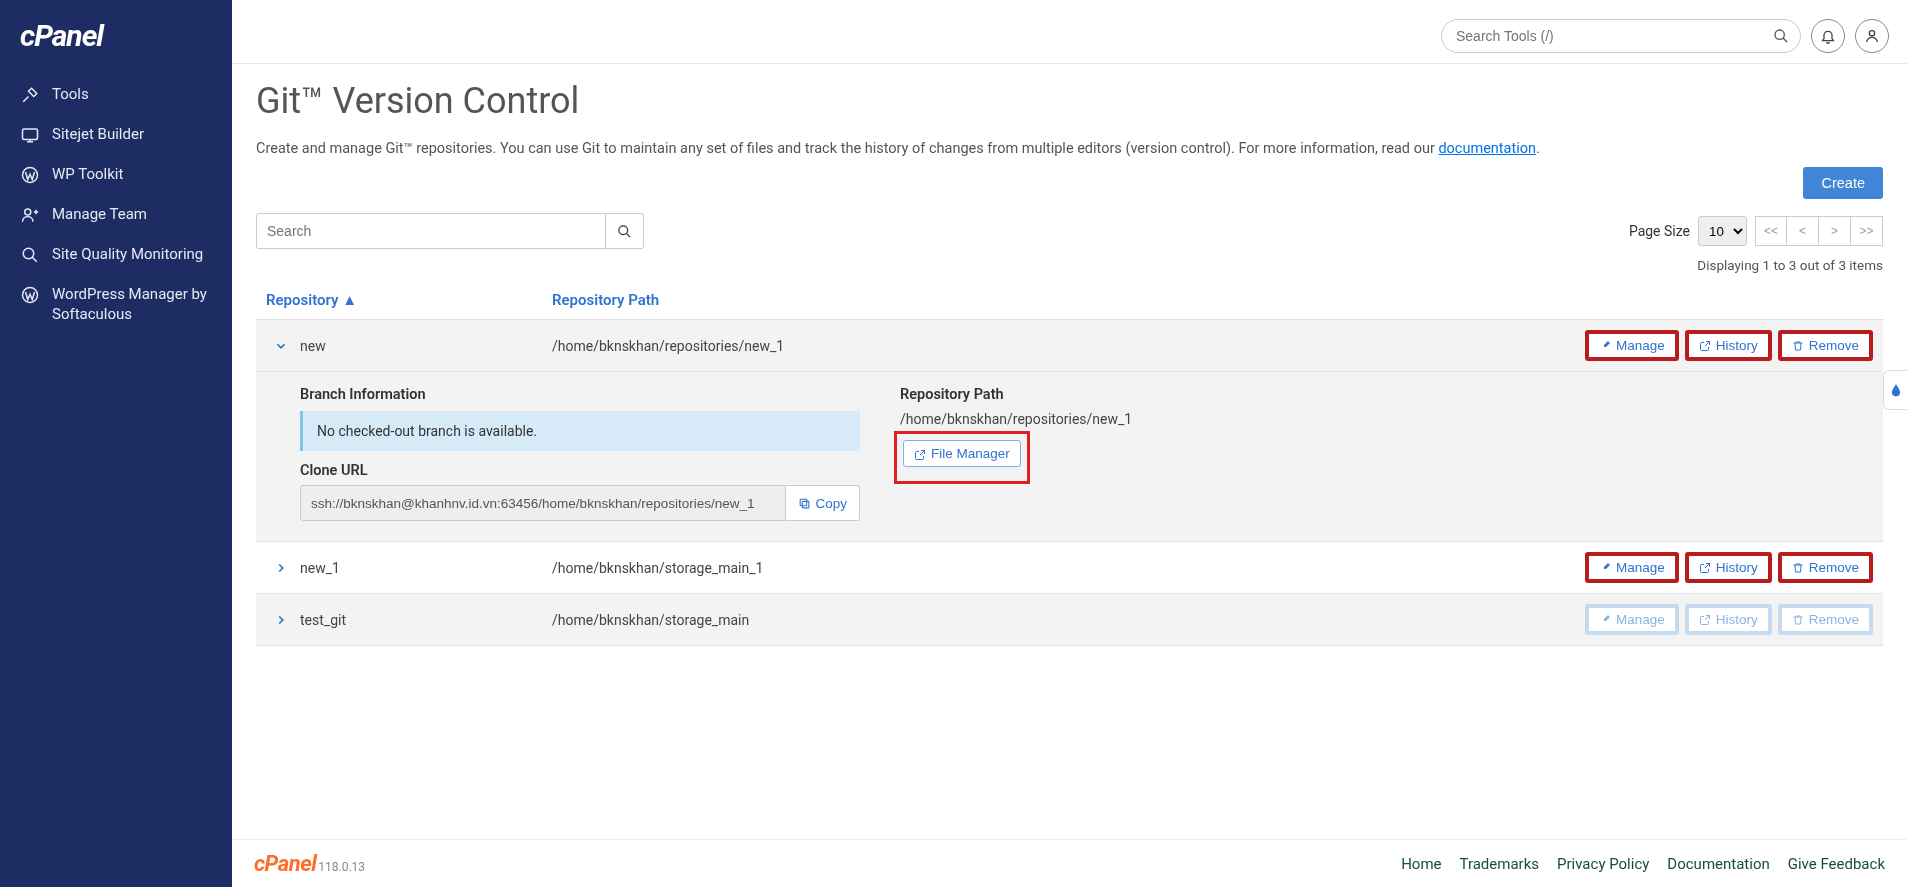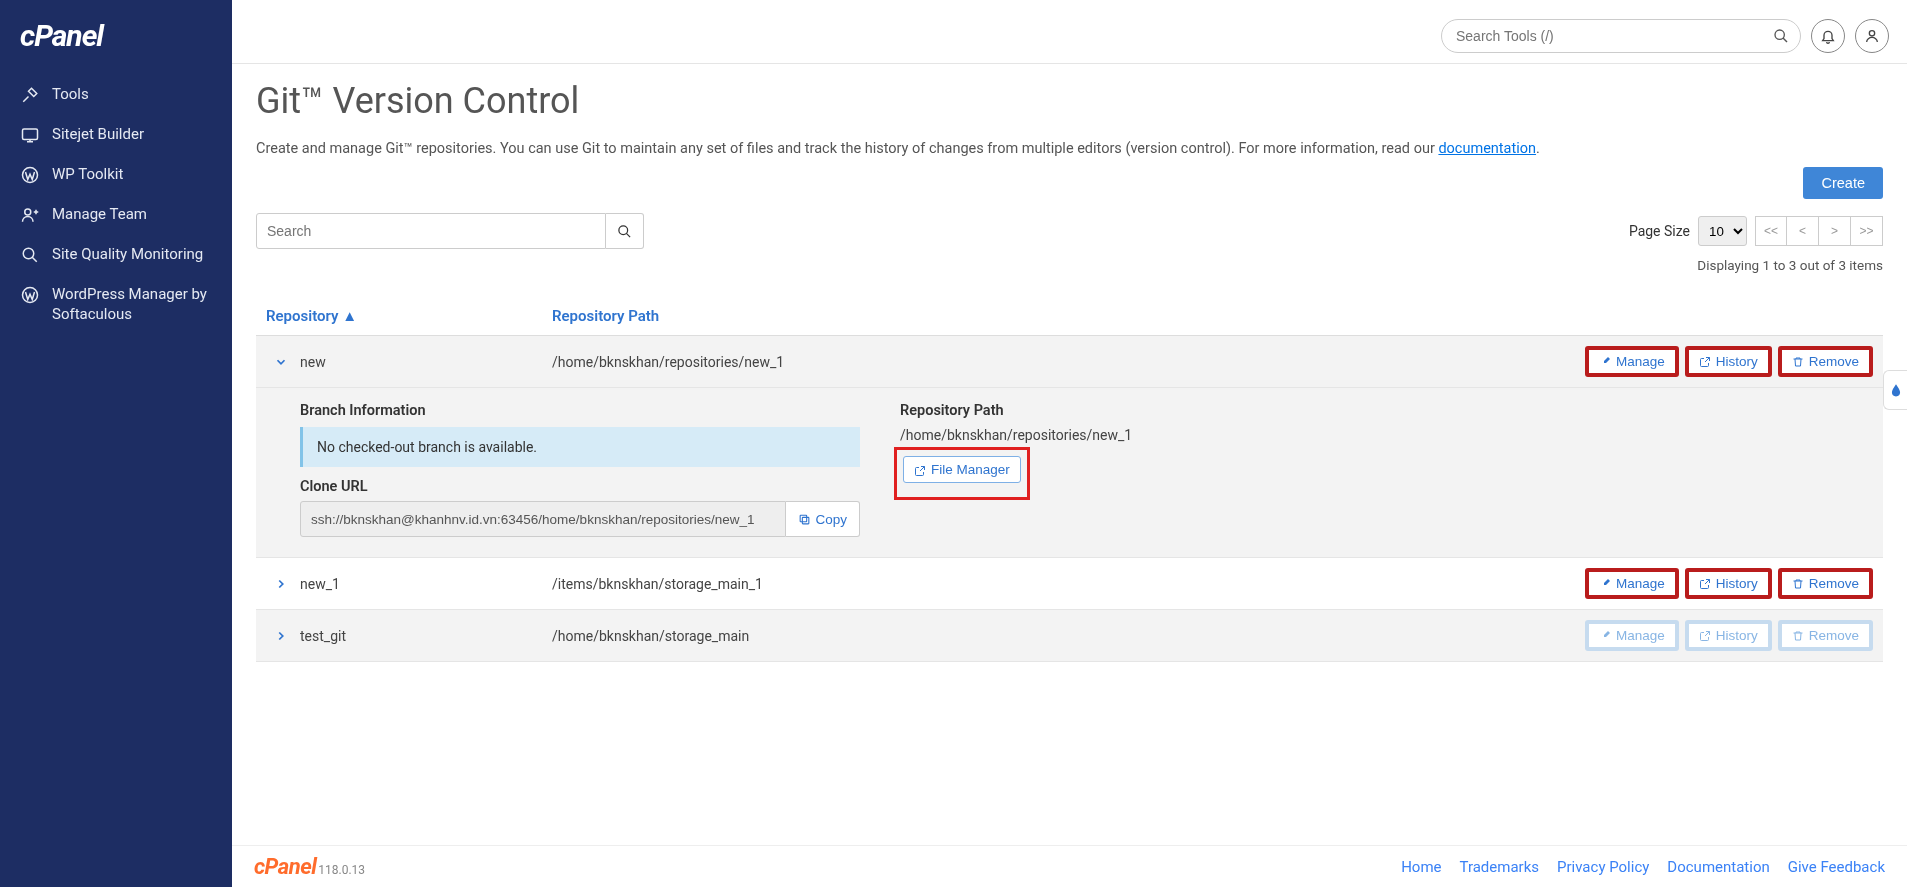--- a/index.html
+++ b/index.html
@@ -22,21 +22,21 @@
 .btn-primary { background: #3f86d7; color: #fff; border: none; padding: 8px 18px; border-radius: 3px; font-size: 14.5px; cursor: pointer; }
 .filter-row { display: flex; justify-content: space-between; align-items: center; margin-bottom: 8px; }
 .search-group { display: flex; }
 .tbl-search { width: 350px; height: 36px; border: 1px solid #ccc; border-radius: 3px 0 0 3px; padding: 0 10px; font-size: 14px; }
 .tbl-search-btn { width: 38px; height: 36px; border: 1px solid #ccc; border-left: none; background: #fff; border-radius: 0 3px 3px 0; cursor: pointer; display: flex; align-items: center; justify-content: center; }
 .page-controls { display: flex; align-items: center; gap: 8px; }
 .page-controls select { height: 30px; border: 1px solid #ccc; border-radius: 3px; padding: 0 6px; }
 .pager-btns { display: flex; }
 .pager-btn { width: 32px; height: 30px; border: 1px solid #ccc; background: #fff; color: #999; cursor: pointer; font-size: 12px; }
 .pager-btn + .pager-btn { border-left: none; }
-.display-count { text-align: right; color: #555; font-size: 13.5px; margin-bottom: 26px; }
+.display-count { text-align: right; color: #555; font-size: 13.5px; margin-bottom: 10px; }
 .table-head { display: flex; padding: 8px 10px 10px; border-bottom: 1px solid #ddd; }
 .col-repo { width: 286px; font-weight: 600; color: #2f74cf; font-size: 15px; cursor: pointer; }
 .col-path { flex: 1; font-weight: 600; color: #2f74cf; font-size: 15px; cursor: pointer; }
 .col-actions { width: 260px; }
 .repo-row { display: flex; align-items: center; padding: 10px; background: #f3f3f3; border-bottom: 1px solid #e5e5e5; min-height: 46px; }
 .repo-row.alt { background: #fff; }
 .chevron { width: 30px; display: flex; justify-content: center; color: #2f74cf; cursor: pointer; }
 .repo-name { width: 256px; color: #444; padding-left: 4px; }
 .repo-path { flex: 1; color: #444; }
 .row-actions { display: flex; gap: 6px; }
@@ -47,25 +47,25 @@
 .detail-right { flex: 1; }
 .detail h4 { font-size: 14.5px; font-weight: 600; color: #333; margin-bottom: 8px; }
 .branch-info { background: #d6ebf7; border-left: 3px solid #82c3e8; padding: 12px 14px; color: #333; font-size: 14px; margin-bottom: 11px; }
 .clone-label { font-weight: 600; color: #333; margin-bottom: 6px; font-size: 14.5px; }
 .clone-group { display: flex; }
 .clone-input { flex: 1; height: 36px; border: 1px solid #ccc; background: #eee; border-radius: 3px 0 0 3px; padding: 0 10px; font-size: 13.5px; color: #555; }
 .copy-btn { height: 36px; border: 1px solid #ccc; border-left: none; background: #fff; color: #2f74cf; padding: 0 12px; border-radius: 0 3px 3px 0; cursor: pointer; display: flex; align-items: center; gap: 4px; font-size: 13.5px; }
 .path-value { color: #444; margin-bottom: 8px; font-size: 14px; }
 .file-mgr-btn { display: inline-flex; align-items: flex-end; gap: 5px; padding: 5px 10px; border: 1px solid #7eb0e6; background: #fff; color: #2f74cf; border-radius: 3px; font-size: 13.5px; cursor: pointer; }
 .highlight-box { display: inline-block; border: 3px solid #e02020; padding: 6px 6px 14px 6px; margin-top: -4px; margin-left: -6px; }
-.footer { position: fixed; left: 232px; right: 0; bottom: 0; height: 42px; background: #fff; border-top: 1px solid #eee; display: flex; align-items: center; justify-content: space-between; padding: 0 22px; }
+.footer { position: fixed; left: 232px; right: 0; bottom: 0; height: 48px; background: #fff; border-top: 1px solid #eee; display: flex; align-items: center; justify-content: space-between; padding: 0 22px; }
 .footer-logo { color: #ff6c2c; font-weight: 700; font-style: italic; font-size: 22px; letter-spacing: -0.5px; }
 .footer-version { color: #888; font-size: 12px; font-style: normal; font-weight: 400; margin-left: 2px; }
 .footer-links { display: flex; gap: 18px; }
-.footer-links a { color: #3b82f6; text-decoration: none; font-size: 15px; }
+.footer-links a { color: #14532d; text-decoration: none; font-size: 15px; }
 .side-handle { position: fixed; right: 0; top: 370px; width: 24px; height: 40px; background: #fff; border: 1px solid #ddd; border-right: none; border-radius: 6px 0 0 6px; display: flex; align-items: center; justify-content: center; color: #2f74cf; cursor: pointer; }
 svg { display: block; }
 </style>
 </head>
 <body>
 
 <nav class="sidebar">
   <div class="logo">cPanel</div>
   <div class="nav-item">
     <span class="nav-icon">
@@ -261,21 +261,21 @@
     </div>
   </div>
 
   <div class="repo-row alt">
     <span class="chevron">
         <svg width="14" height="14" viewBox="0 0 24 24" fill="none" stroke="currentColor" stroke-width="3">
           <path d="M9 6l6 6-6 6"></path>
         </svg>
       </span>
     <div class="repo-name">new_1</div>
-    <div class="repo-path">/items/bknskhan/storage_main_1</div>
+    <div class="repo-path">/home/bknskhan/storage_main_1</div>
     <div class="row-actions">
       <button class="btn-outline">
           <span>
             <svg width="12" height="12" viewBox="0 0 24 24" fill="currentColor">
               <path d="M22 6l-4-4-8 8v4h4l8-8zM2 22l8-8"></path>
             </svg>
           </span>
           <span>Manage</span>
         </button>
       <button class="btn-outline">

